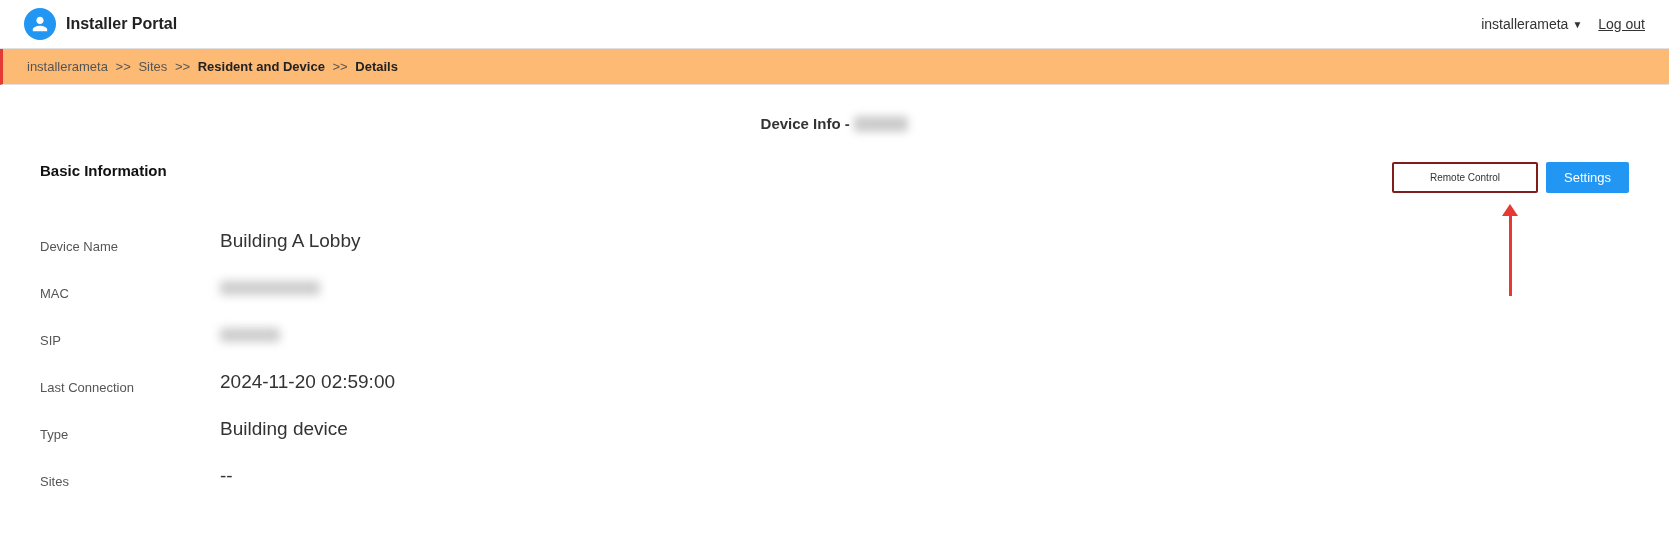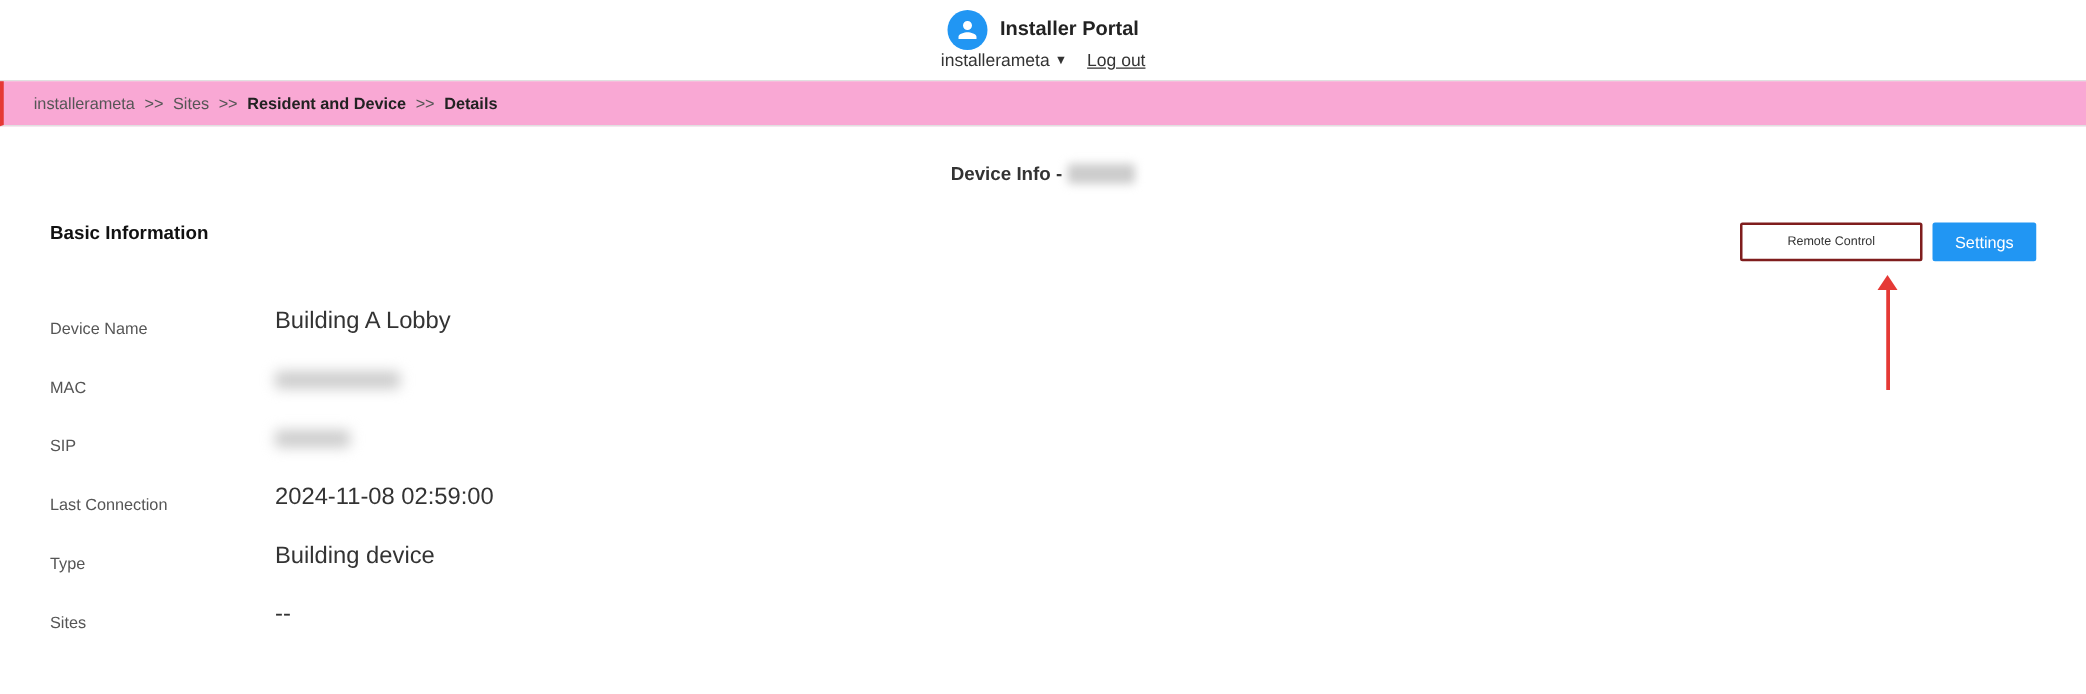--- a/index.html
+++ b/index.html
@@ -15,21 +15,20 @@
     }
 
     
     .top-nav {
       display: flex;
       align-items: center;
       justify-content: space-between;
       padding: 8px 24px;
       border-bottom: 1px solid #e0e0e0;
       background: #fff;
-      flex-direction: column;
     }
     .top-nav-left {
       display: flex;
       align-items: center;
       gap: 10px;
     }
     .avatar {
       width: 32px;
       height: 32px;
       border-radius: 50%;
@@ -64,21 +63,21 @@
       background: none;
       border: none;
       color: #333;
       cursor: pointer;
       font-size: 14px;
       text-decoration: underline;
     }
 
     
     .breadcrumb-bar {
-      background: #f9a8d4;
+      background: #fdba74;
       padding: 10px 24px;
       border-bottom: 1px solid #e0e0e0;
       display: flex;
       align-items: center;
       border-left: 3px solid #e53935;
       text-align: right;
     }
     .breadcrumb {
       font-size: 13px;
       color: #555;
@@ -285,21 +284,21 @@
       <span class="blurred-value">&nbsp;&nbsp;&nbsp;&nbsp;&nbsp;&nbsp;&nbsp;&nbsp;&nbsp;&nbsp;&nbsp;&nbsp;</span>
     </div>
 
     <div class="info-row">
       <span class="info-label">SIP</span>
       <span class="blurred-value-sm">&nbsp;&nbsp;&nbsp;&nbsp;&nbsp;&nbsp;&nbsp;</span>
     </div>
 
     <div class="info-row">
       <span class="info-label">Last Connection</span>
-      <span class="info-value">2024-11-08 02:59:00</span>
+      <span class="info-value">2024-11-20 02:59:00</span>
     </div>
 
     <div class="info-row">
       <span class="info-label">Type</span>
       <span class="info-value">Building device</span>
     </div>
 
     <div class="info-row">
       <span class="info-label">Sites</span>
       <span class="info-value">--</span>

